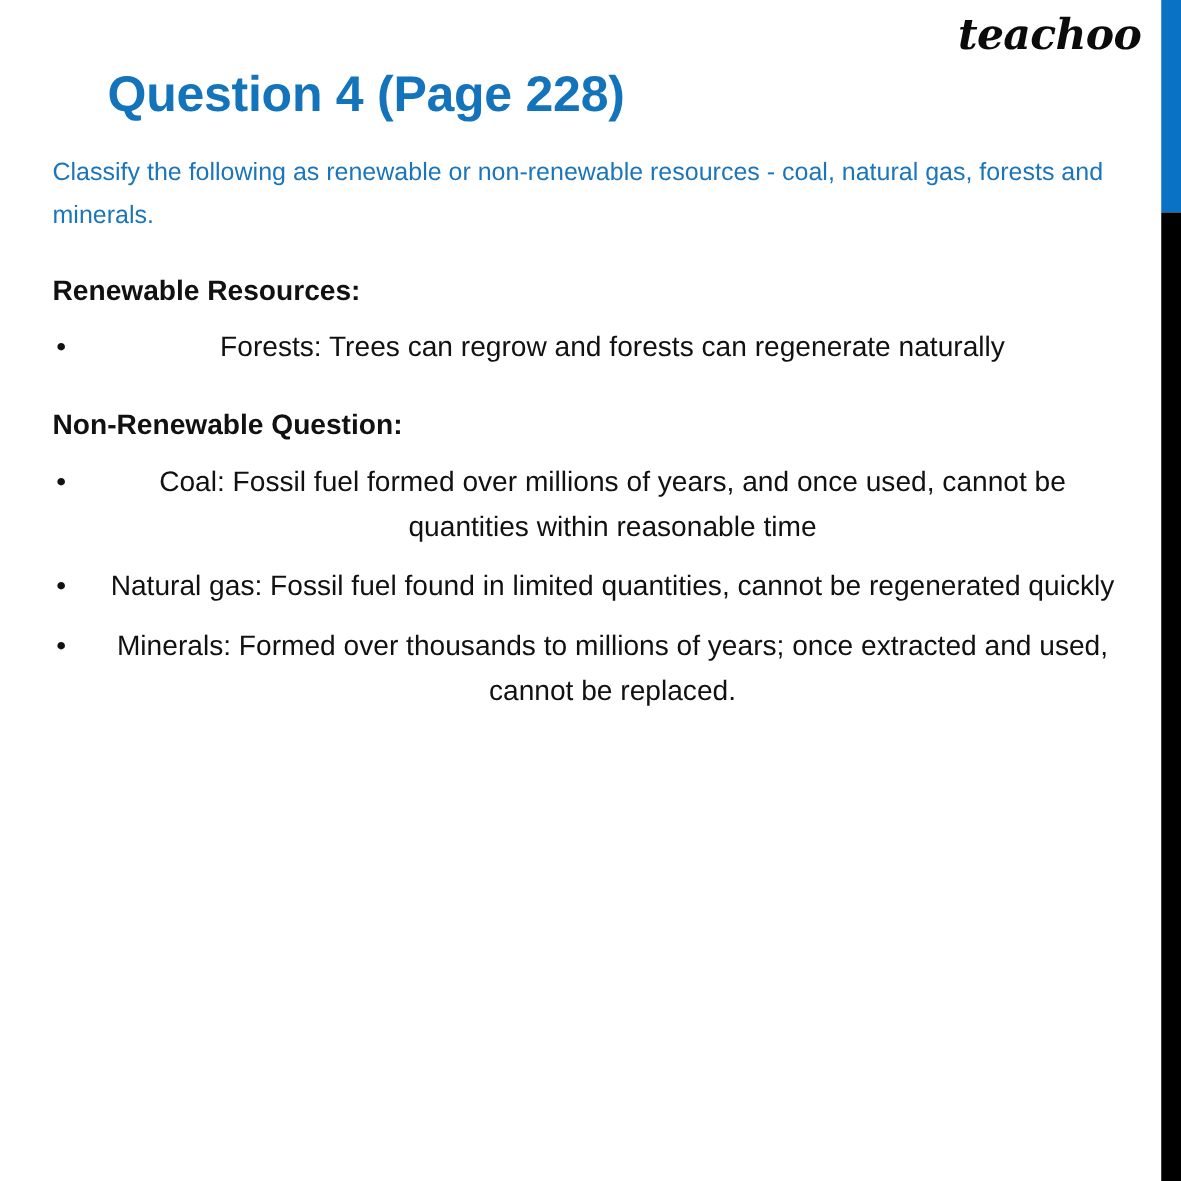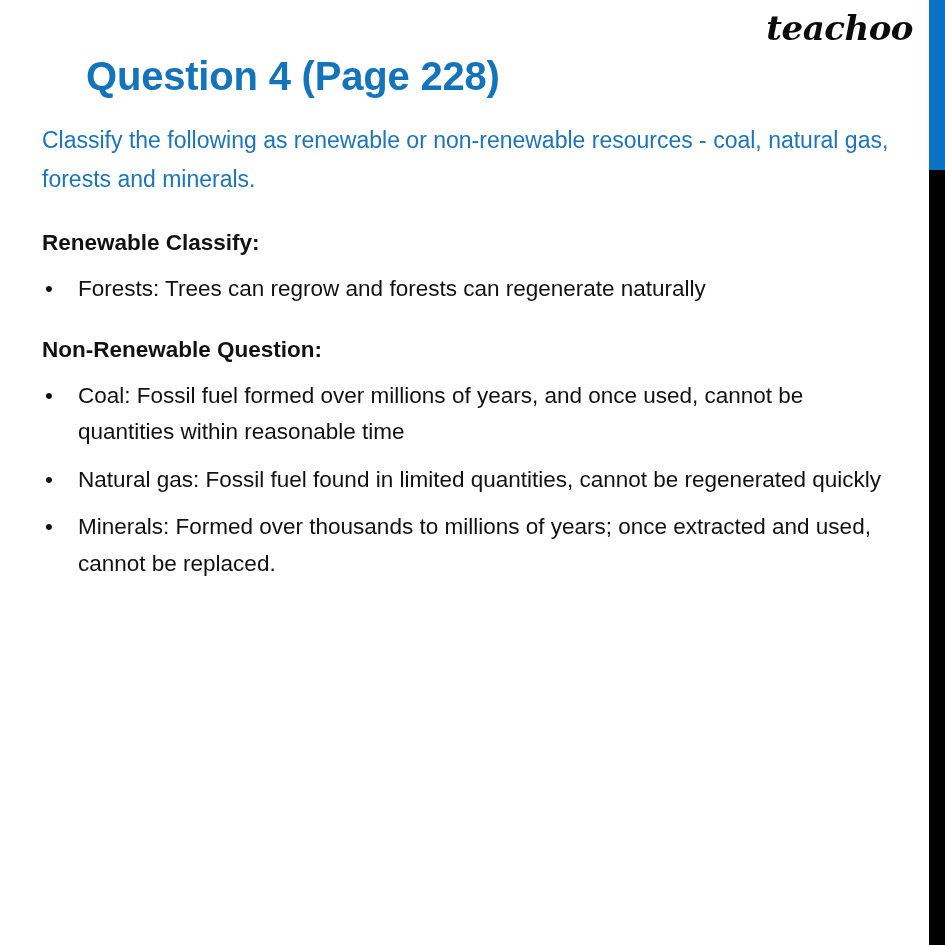--- a/index.html
+++ b/index.html
@@ -64,21 +64,21 @@
     font-size: 40px;
     font-weight: bold;
     color: #1374BB;
     line-height: 1.12;
     letter-spacing: -0.2px;
   }
 
   #question-text {
     margin: 0;
     padding-top: 22px;
-    font-size: 23px;
+    font-size: 20px;
     font-weight: normal;
     color: #1B75BB;
     line-height: 1.72;
     max-width: 850px;
   }
 
   .section-heading {
     margin: 0;
     padding-top: 26px;
     font-size: 22.5px;
@@ -103,40 +103,40 @@
     max-width: 840px;
   }
   .bullet-dot {
     position: absolute;
     left: 3px;
     top: 11px;
     font-size: 22.5px;
     line-height: 1.62;
     color: #111111;
   }
-  .bullet-text { display: block; }
+  .bullet-text { display: block; text-align: center; }
 </style>
 </head>
 <body>
 
 <div id="slide" style="background: rgb(255, 255, 255);">
 
   <div id="edge-stripe-blue" style="background: rgb(10, 114, 196);"></div>
   <div id="edge-stripe-black" style="background: rgb(0, 0, 0);"></div>
 
   <div id="logo" style="color: rgb(11, 11, 11); text-align: center;">teachoo</div>
 
   <div id="content">
 
     <h1 id="page-title" style="color: rgb(19, 116, 187); margin-left: 44px;">Question 4 (Page 228)</h1>
 
     <p id="question-text" style="color: rgb(27, 117, 187);">Classify the following as renewable or non-renewable resources - coal, natural gas, forests and minerals.</p>
 
     <div>
-      <h2 class="section-heading" style="color: rgb(17, 17, 17);">Renewable Classify:</h2>
+      <h2 class="section-heading" style="color: rgb(17, 17, 17);">Renewable Resources:</h2>
       <ul class="bullet-list">
         <li class="bullet-item" style="color: rgb(17, 17, 17);">
           <span class="bullet-dot" style="color: rgb(17, 17, 17);">•</span>
           <span class="bullet-text">Forests: Trees can regrow and forests can regenerate naturally</span>
         </li>
       </ul>
     </div>
 
     <div>
       <h2 class="section-heading" style="color: rgb(17, 17, 17);">Non-Renewable Question:</h2>

